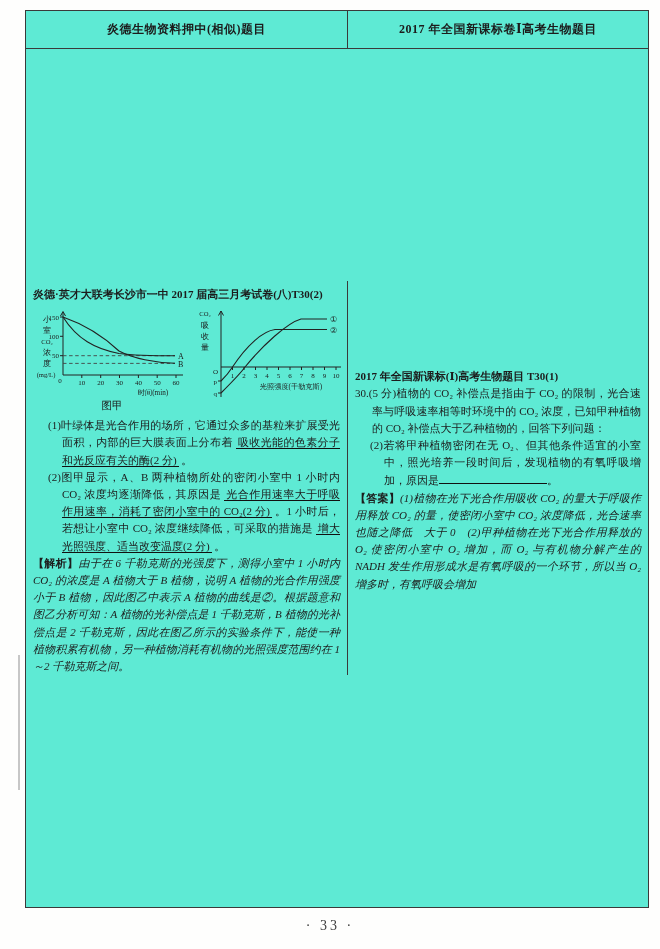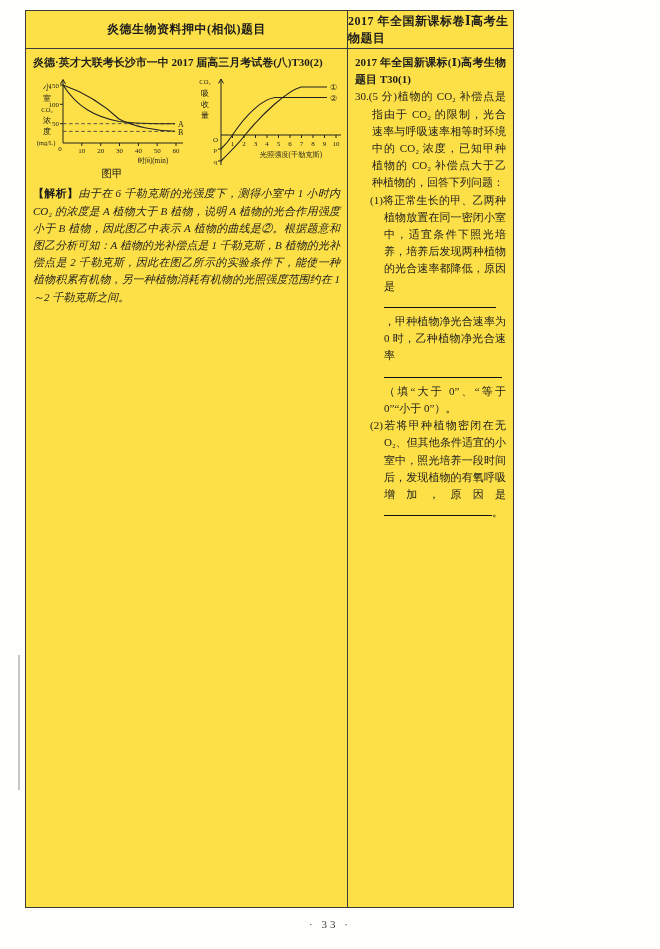--- a/index.html
+++ b/index.html
@@ -4,30 +4,30 @@
 <style>
   html,body{margin:0;padding:0;}
   body{
     width:660px;height:949px;position:relative;overflow:hidden;
     background:#fefefd;
     font-family:"Liberation Serif","DejaVu Serif",serif;
     color:#1c1c1c;
     -webkit-font-smoothing:antialiased;
   }
   .sheet{
-    position:absolute;left:25px;top:10px;width:489px;height:898px;
-    border:1.5px solid #3a3a3a;background:#fde047;
+    position:absolute;left:25px;top:10px;width:624px;height:898px;
+    border:1.5px solid #3a3a3a;background:#5eead4;
     display:flex;flex-direction:column;box-sizing:border-box;
   }
   .thead{display:flex;flex:0 0 37px;border-bottom:1.4px solid #3a3a3a;}
   .th{display:flex;align-items:center;justify-content:center;
       font-weight:bold;font-size:12px;letter-spacing:.5px;}
   .th.l{width:322px;border-right:1.4px solid #3a3a3a;box-sizing:border-box;}
   .th.r{flex:1;}
-  .tbody{flex:1;display:flex;overflow:hidden;}
+  .tbody{flex:1;display:flex;overflow:hidden;align-items:center;}
   .col{box-sizing:border-box;padding:5px 7px 0 7px;
        font-size:11px;line-height:17.2px;text-align:justify;}
   .col.l{width:322px;border-right:1.4px solid #3a3a3a;}
   .col.r{flex:1;}
   p{margin:0;}
   .bold{font-weight:bold;}
   .hang{padding-left:17px;text-indent:-17px;}
   .q{margin-left:15px;padding-left:14px;text-indent:-14px;}
   .u{border-bottom:1px solid #111;padding:0 2px;}
   .blank{display:inline-block;border-bottom:1px solid #111;height:12px;vertical-align:baseline;}
@@ -43,21 +43,21 @@
   svg text{font-family:"Liberation Serif","DejaVu Serif",serif;fill:#1c1c1c;} .tkm{font-size:7px;text-anchor:middle;}
   .tke{font-size:7px;text-anchor:end;}
   .axlab{font-size:7.2px;text-anchor:middle;}
   .cj{font-size:8px;text-anchor:middle;}
   .cs{font-size:6.6px;text-anchor:middle;}
   .crv{fill:none;stroke:#222;stroke-width:1.1;}
   .ax{fill:none;stroke:#222;stroke-width:1;}
   .dash{stroke:#444;stroke-width:0.9;stroke-dasharray:3.5 2.6;}
   .sname{font-size:8px;}
   .footer{position:absolute;left:0;top:918px;width:660px;text-align:center;
-          font-size:11px;color:#3c3c3c;letter-spacing:3px;}
+          font-size:14px;color:#3c3c3c;letter-spacing:3px;}
   .scan-edge{position:absolute;left:18px;top:655px;width:2px;height:135px;
              background:#b9b9b9;opacity:.8;}
 </style>
 </head>
 <body>
 
 <div class="scan-edge"></div>
 
 <div class="sheet">
 
@@ -158,32 +158,34 @@
             <text class="tkm" x="99" y="72.5">6</text>
             <text class="tkm" x="110.5" y="72.5">7</text>
             <text class="tkm" x="122" y="72.5">8</text>
             <text class="tkm" x="133.5" y="72.5">9</text>
             <text class="tkm" x="145" y="72.5">10</text>
             <text class="axlab" x="100" y="84">光照强度(千勒克斯)</text>
           </svg>
         </div>
       </div>
 
+      <p class="q"><span>(1)叶绿体是光合作用的场所，它通过众多的基粒来扩展受光面积，内部的巨大膜表面上分布着 </span><span class="u">吸收光能的色素分子和光反应有关的酶(2 分)</span><span> 。</span></p>
 
+      <p class="q"><span>(2)图甲显示，A、B 两种植物所处的密闭小室中 1 小时内 CO₂ 浓度均逐渐降低，其原因是 </span><span class="u">光合作用速率大于呼吸作用速率，消耗了密闭小室中的 CO₂(2 分)</span><span> 。1 小时后，若想让小室中 CO₂ 浓度继续降低，可采取的措施是 </span><span class="u">增大光照强度、适当改变温度(2 分)</span><span> 。</span></p>
 
 
       <p class="ansp"><span class="lab">【解析】</span><span class="kai">由于在 6 千勒克斯的光强度下，测得小室中 1 小时内 CO₂ 的浓度是 A 植物大于 B 植物，说明 A 植物的光合作用强度小于 B 植物，因此图乙中表示 A 植物的曲线是②。根据题意和图乙分析可知：A 植物的光补偿点是 1 千勒克斯，B 植物的光补偿点是 2 千勒克斯，因此在图乙所示的实验条件下，能使一种植物积累有机物，另一种植物消耗有机物的光照强度范围约在 1～2 千勒克斯之间。</span></p>
     </div>
 
     <div class="col r">
       <p class="bold">2017 年全国新课标(Ⅰ)高考生物题目 T30(1)</p>
       <p class="hang">30.(5 分)植物的 CO₂ 补偿点是指由于 CO₂ 的限制，光合速率与呼吸速率相等时环境中的 CO₂ 浓度，已知甲种植物的 CO₂ 补偿点大于乙种植物的，回答下列问题：</p>
 
-      <p class="q"><span>(1)将正常生长的甲、乙两种植物放置在同一密闭小室中，适宜条件下照光培养，培养后发现两种植物的光合速率都降低，原因是</span><span class="blank w1"></span><span>，甲种植物净光合速率为 0 时，乙种植物净光合速率</span><span class="blank w2"></span><span>（填“大于 0”、“等于 0”“小于 0”）。</span></p>
 
       <p class="q"><span>(2)若将甲种植物密闭在无 O₂、但其他条件适宜的小室中，照光培养一段时间后，发现植物的有氧呼吸增加，原因是</span><span class="blank w3"></span><span>。</span></p>
 
+      <p class="ansp"><span class="lab">【答案】</span><span class="kai">(1)植物在光下光合作用吸收 CO₂ 的量大于呼吸作用释放 CO₂ 的量，使密闭小室中 CO₂ 浓度降低，光合速率也随之降低　大于 0　(2)甲种植物在光下光合作用释放的 O₂ 使密闭小室中 O₂ 增加，而 O₂ 与有机物分解产生的 NADH 发生作用形成水是有氧呼吸的一个环节，所以当 O₂ 增多时，有氧呼吸会增加</span></p>
     </div>
 
   </div>
 </div>
 
 <div class="footer">· 33 ·</div>
 
 </body></html>

